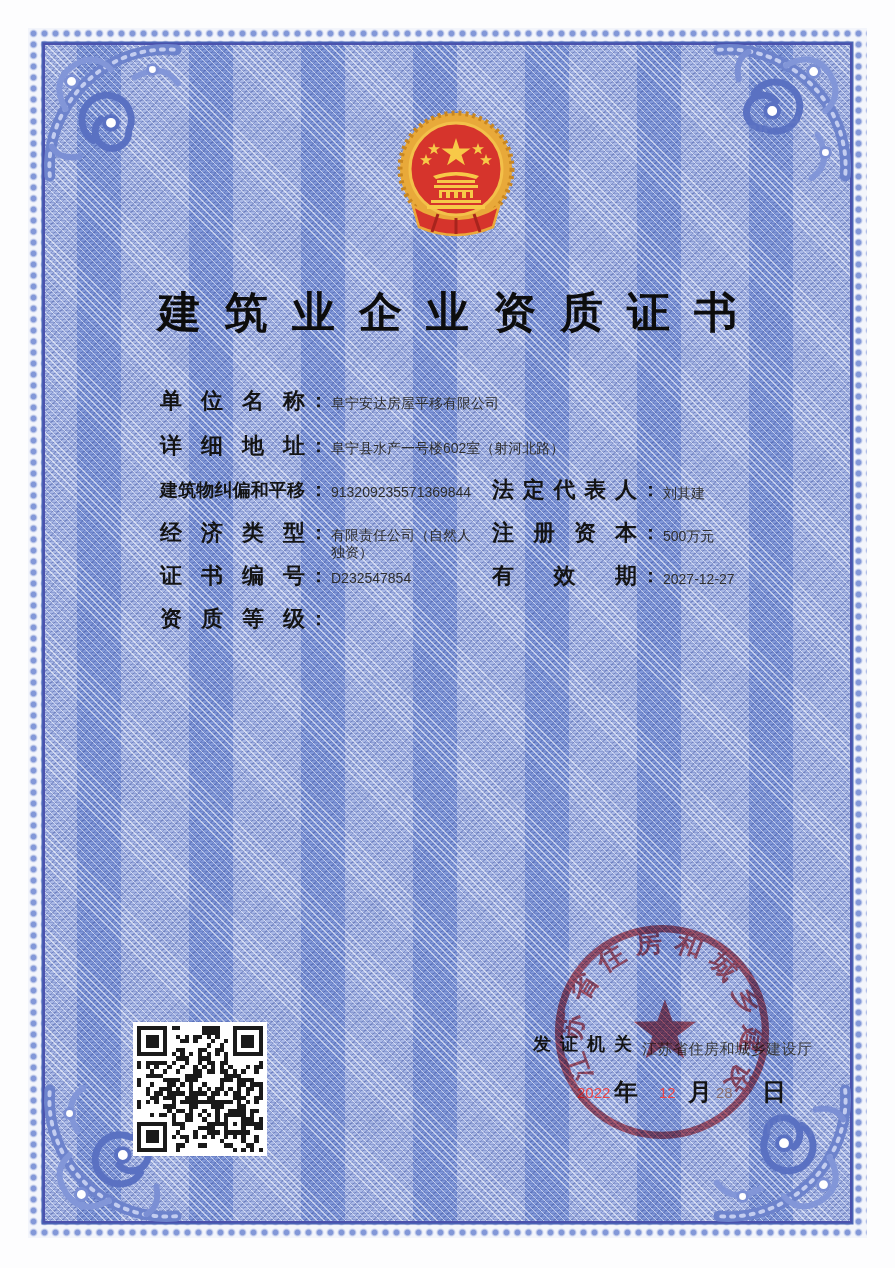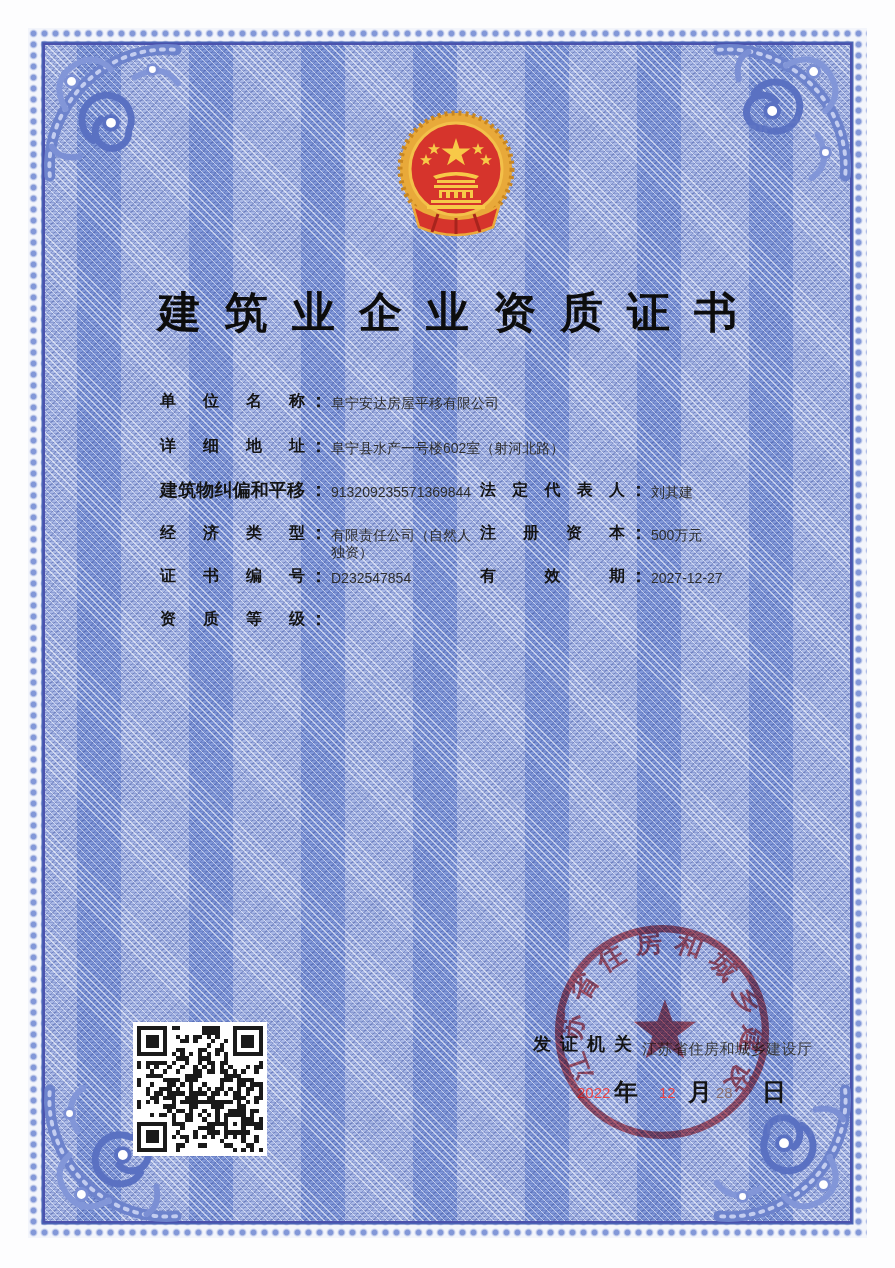--- a/index.html
+++ b/index.html
@@ -50,24 +50,24 @@
 
   .cert-title {
     position:absolute; left:0; top:284px; width:100%;
     text-align:center; font-size:43px; font-weight:bold; color:#0d0d0d;
     letter-spacing:24px; text-indent:24px; white-space:nowrap;
   }
 
   .row { position:absolute; left:160px; width:620px; }
   .col { position:absolute; top:0; display:flex; align-items:flex-start; }
   .col1 { left:0; }
-  .col2 { left:320px; }
+  .col2 { left:332px;align-items:center; }
   .lbl {
     display:inline-block; width:145px; flex:0 0 145px;
-    font-weight:bold; font-size:16px; line-height:26px; color:#141414;
+    font-weight:bold; font-size:22px; line-height:26px; color:#141414;
     text-align:justify; text-align-last:justify;
   }
   .lbl.cjk8 { font-size:18px; letter-spacing:0; }
   .colon { font-weight:bold; font-size:19px; line-height:26px; color:#141414; margin:0 3px 0 4px; }
   .val { font-size:14px; line-height:17px; color:#2e2e2e; padding-top:7px; }
   .val.wrap { max-width:150px; }
   .val.grade { font-size:13px; letter-spacing:-0.3px; }
 
   
   .authority-label {

